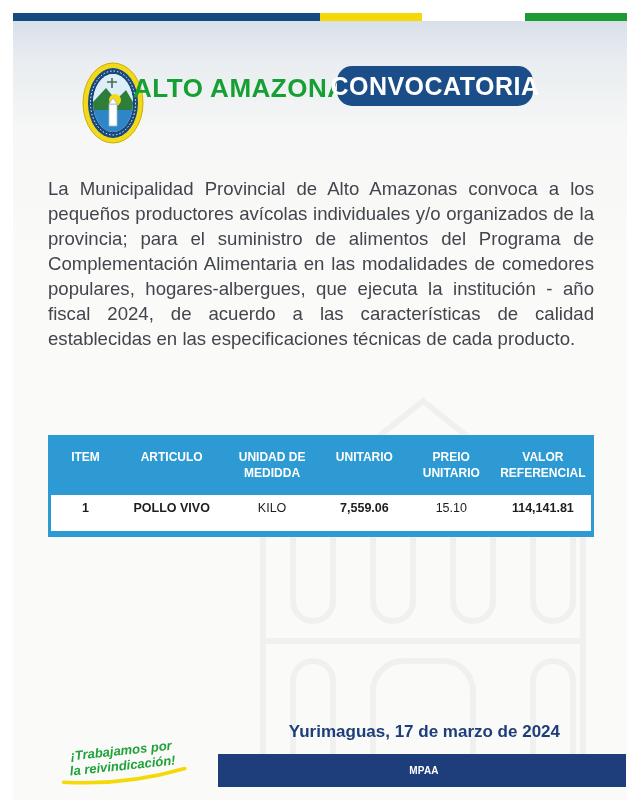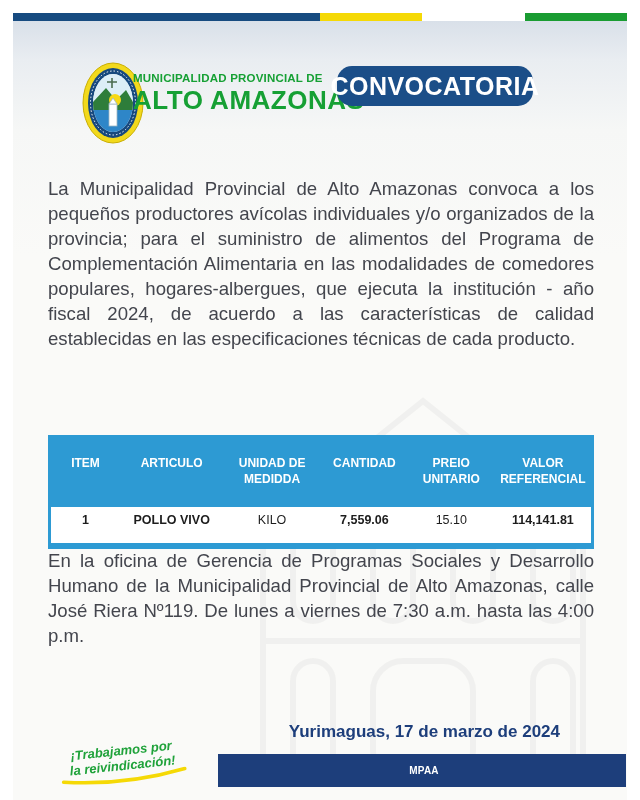--- a/index.html
+++ b/index.html
@@ -44,21 +44,21 @@
 
   
   .products-table {
     position:absolute; left:35px; top:414px; width:546px;
     border-collapse:collapse; table-layout:fixed;
     border-left:3px solid #2d9ad3; border-right:3px solid #2d9ad3;
     border-bottom:6px solid #2d9ad3;
   }
   .products-table th {
     background:#2d9ad3; color:#ffffff; font-size:12px; font-weight:bold;
-    padding:20px 2px; line-height:1.35; text-align:center; vertical-align:top;
+    padding:14px 2px; line-height:1.35; text-align:center; vertical-align:top;
   }
   .products-table td {
     background:#ffffff; color:#1d1d1d; font-size:12.5px;
     padding:6px 2px 16px 2px; text-align:center; vertical-align:top;
   }
   .td-bold { font-weight:bold; }
   .col1{width:13%}.col2{width:19%}.col3{width:18%}.col4{width:16%}.col5{width:16%}.col6{width:18%}
 
   
   .section { position:absolute; left:35px; top:527px; width:546px; }
@@ -119,21 +119,20 @@
       <circle cx="33" cy="38" r="6" fill="#f7d916"></circle>
       <rect x="27" y="42" width="8" height="22" fill="#ffffff" stroke="#9fb6c4" stroke-width="0.8"></rect>
       <polygon points="27,42 31,36 35,42" fill="#ffffff" stroke="#9fb6c4" stroke-width="0.8"></polygon>
       <line x1="30" y1="16" x2="30" y2="26" stroke="#4a6b4f" stroke-width="1.6"></line>
       <line x1="25" y1="20" x2="35" y2="20" stroke="#4a6b4f" stroke-width="1.6"></line>
     </g>
     <ellipse cx="31" cy="41" rx="22.5" ry="32" fill="none" stroke="#ffffff" stroke-width="1" stroke-dasharray="1.5,2"></ellipse>
   </svg>
 
   <div class="org">
-    <div class="org-line1">MUNICIPALIDAD PROVINCIAL DE</div>
     <div class="org-line2">ALTO AMAZONAS</div>
   </div>
 
   <div class="badge">CONVOCATORIA</div>
 
   <div class="main-text">
     <div class="para-justified">La Municipalidad Provincial de Alto Amazonas convoca a los pequeños productores avícolas individuales y/o organizados de la provincia; para el suministro de alimentos del Programa de Complementación Alimentaria en las modalidades de comedores populares, hogares-albergues, que ejecuta la institución - año fiscal 2024, de acuerdo a las características de calidad establecidas en las especificaciones técnicas de cada producto.</div>
   </div>
 
   <table class="products-table">
@@ -143,39 +142,38 @@
         <col class="col3">
         <col class="col4">
         <col class="col5">
         <col class="col6">
     </colgroup>
     <thead>
       <tr>
         <th>ITEM</th>
         <th>ARTICULO</th>
         <th>UNIDAD DE MEDIDDA</th>
-        <th>CANTIDAD</th>
+        <th>UNITARIO</th>
         <th>PREIO UNITARIO</th>
         <th>VALOR REFERENCIAL</th>
       </tr>
     </thead>
     <tbody>
       <tr>
         <td class="td-bold">1</td>
         <td class="td-bold">POLLO VIVO</td>
         <td>KILO</td>
         <td class="td-bold">7,559.06</td>
         <td>15.10</td>
         <td class="td-bold">114,141.81</td>
       </tr>
     </tbody>
   </table>
 
   <div class="section">
-    <div class="section-text">En la oficina de Gerencia de Programas Sociales y Desarrollo Humano de la Municipalidad Provincial de Alto Amazonas, calle José Riera Nº119. De lunes a viernes de 7:30 a.m. hasta las 4:00 p.m.</div>
   </div>
 
   <div class="date-line">Yurimaguas, 17 de marzo de 2024</div>
 
   <div class="slogan">
     <div class="slogan-text">¡Trabajamos por</div>
     <div class="slogan-text">la reivindicación!</div>
     <svg class="slogan-swoosh" width="130" height="12" viewBox="0 0 130 12">
       <path d="M4 3 Q 65 13 126 2" fill="none" stroke="#f5d906" stroke-width="3.5" stroke-linecap="round"></path>
     </svg>

